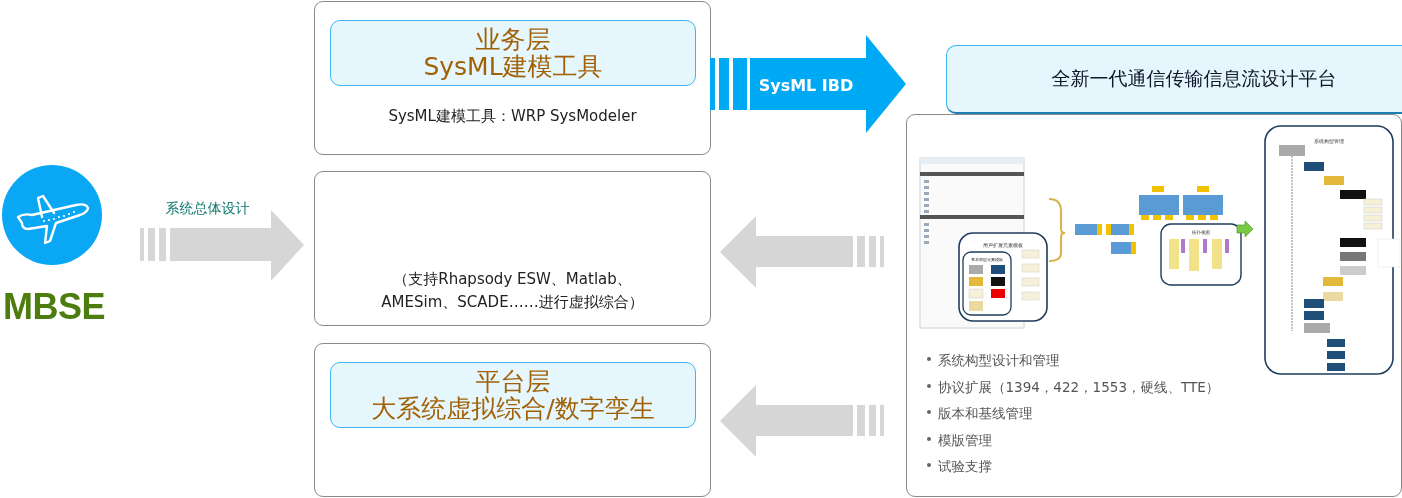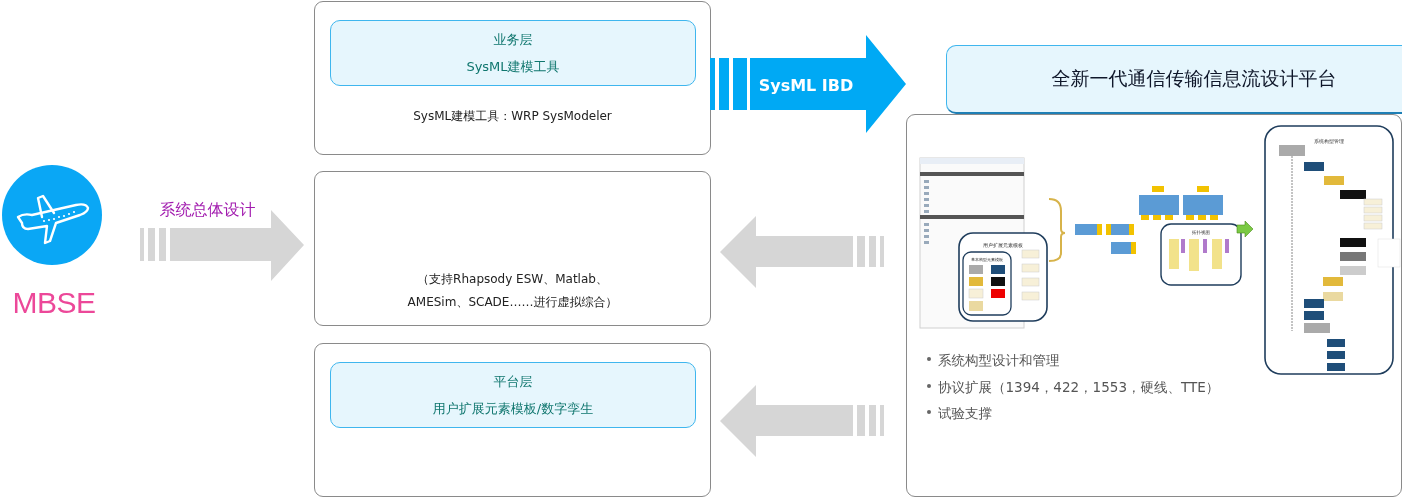--- a/index.html
+++ b/index.html
@@ -1,26 +1,26 @@
 <!DOCTYPE html>
 <html><head>
 <meta charset="utf-8">
 <style>
   html,body{margin:0;padding:0;background:#ffffff;}
   body{width:1402px;height:498px;position:relative;overflow:hidden;font-family:"DejaVu Sans","Liberation Sans",sans-serif;color:#222;}
   .abs{position:absolute;}
   
   .mbse-circle{left:2px;top:165px;width:100px;height:100px;border-radius:50%;background:#0aa7f5;}
-  .mbse-label{left:0;top:286px;width:108px;text-align:center;font-family:"Liberation Sans",sans-serif;font-weight:normal;font-size:30px;color:#ec4899;letter-spacing:-0.5px;}
-  .arrow-label{left:150px;top:200px;width:115px;text-align:center;font-size:16px;color:#a21caf;}
+  .mbse-label{left:0;top:286px;width:108px;text-align:center;font-family:"Liberation Sans",sans-serif;font-weight:bold;font-size:36px;color:#4d7c0f;letter-spacing:-0.5px;}
+  .arrow-label{left:150px;top:200px;width:115px;text-align:center;font-size:14px;color:#0f766e;}
   
   .layer{left:314px;width:395px;border:1px solid #8a8a8a;border-radius:9px;background:#fff;}
   .layer-head{position:absolute;left:15px;right:14px;top:18px;height:64px;border:1px solid #3fb6ee;border-radius:10px;background:#e6f6fd;display:flex;flex-direction:column;align-items:center;justify-content:center;}
-  .layer-head .l1,.layer-head .l2{font-size:13px;line-height:27px;color:#0f766e;}
-  .layer-desc{position:absolute;left:0;right:0;text-align:center;font-size:12px;color:#222;line-height:24px;}
+  .layer-head .l1,.layer-head .l2{font-size:25px;line-height:27px;color:#a16207;}
+  .layer-desc{position:absolute;left:0;right:0;text-align:center;font-size:15px;color:#222;line-height:24px;}
   
   .plat-head{left:906px;top:45px;width:494px;height:66px;border:1px solid #3fb6ee;border-bottom:2px solid #1e7fb5;border-radius:10px;background:#e6f6fd;display:flex;align-items:center;justify-content:center;font-size:19px;color:#0f172a;margin-left:40px;}
   .plat-body{left:906px;top:114px;width:494px;height:381px;border:1px solid #8a8a8a;border-radius:9px;background:#fff;}
   .features{position:absolute;left:20px;top:232px;margin:0;padding:0;list-style:none;}
   .features li{font-size:13.5px;color:#555;line-height:26.5px;}
   .features li .dot{display:inline-block;width:4px;height:4px;border-radius:50%;background:#666;margin-right:7px;vertical-align:middle;position:relative;top:-2px;}
   svg text{font-family:"DejaVu Sans",sans-serif;}
 </style>
 </head>
 <body>
@@ -61,21 +61,21 @@
 </div>
 
 <div class="abs layer" style="top:171px;height:153px;">
   <div class="layer-desc" style="top:95px;">（支持Rhapsody ESW、Matlab、</div>
   <div class="layer-desc" style="top:118px;">AMESim、SCADE……进行虚拟综合）</div>
 </div>
 
 <div class="abs layer" style="top:343px;height:152px;">
   <div class="layer-head">
     <div class="l1">平台层</div>
-    <div class="l2">用户扩展元素模板/数字孪生</div>
+    <div class="l2">大系统虚拟综合/数字孪生</div>
   </div>
 </div>
 
 <svg class="abs" style="left:708px;top:33px" width="200" height="102">
   <rect x="2" y="25" width="5" height="52" fill="#00a9f4"></rect>
   <rect x="11" y="25" width="10" height="52" fill="#00a9f4"></rect>
   <rect x="25" y="25" width="14" height="52" fill="#00a9f4"></rect>
   <path d="M42 25 H158 V2 L198 51 L158 100 V77 H42 Z" fill="#00a9f4"></path>
   <text x="98" y="58" text-anchor="middle" fill="#fff" font-size="16" font-weight="bold">SysML IBD</text>
 </svg>
@@ -198,15 +198,17 @@
       <rect x="420" y="224" width="18" height="8" fill="#1f4e79"></rect>
       <rect x="420" y="236" width="18" height="8" fill="#1f4e79"></rect>
       <rect x="420" y="248" width="18" height="8" fill="#1f4e79"></rect>
       <rect x="471" y="124" width="22" height="28" fill="#fff" stroke="#ddd" stroke-width=".5"></rect>
     </g>
   </svg>
 
   <ul class="features">
     <li><span class="dot"></span><span>系统构型设计和管理</span></li>
     <li><span class="dot"></span><span>协议扩展（1394，422，1553，硬线、TTE）</span></li>
+    <li><span class="dot"></span><span>版本和基线管理</span></li>
+    <li><span class="dot"></span><span>模版管理</span></li>
     <li><span class="dot"></span><span>试验支撑</span></li>
   </ul>
 </div>
 
 </body></html>

